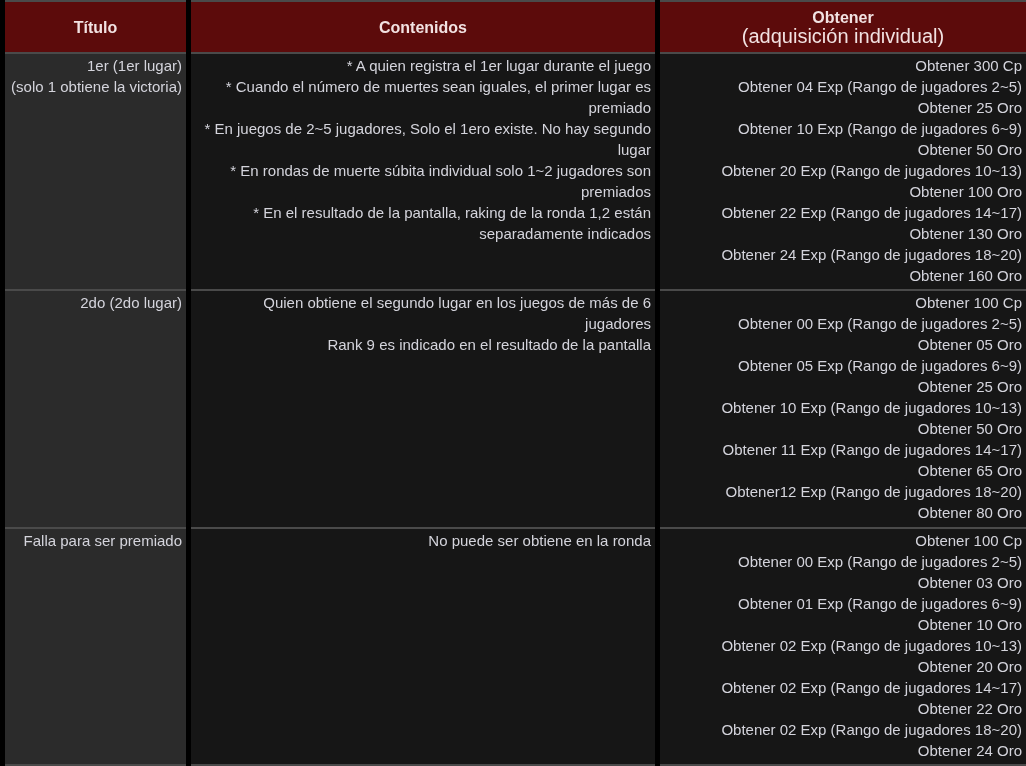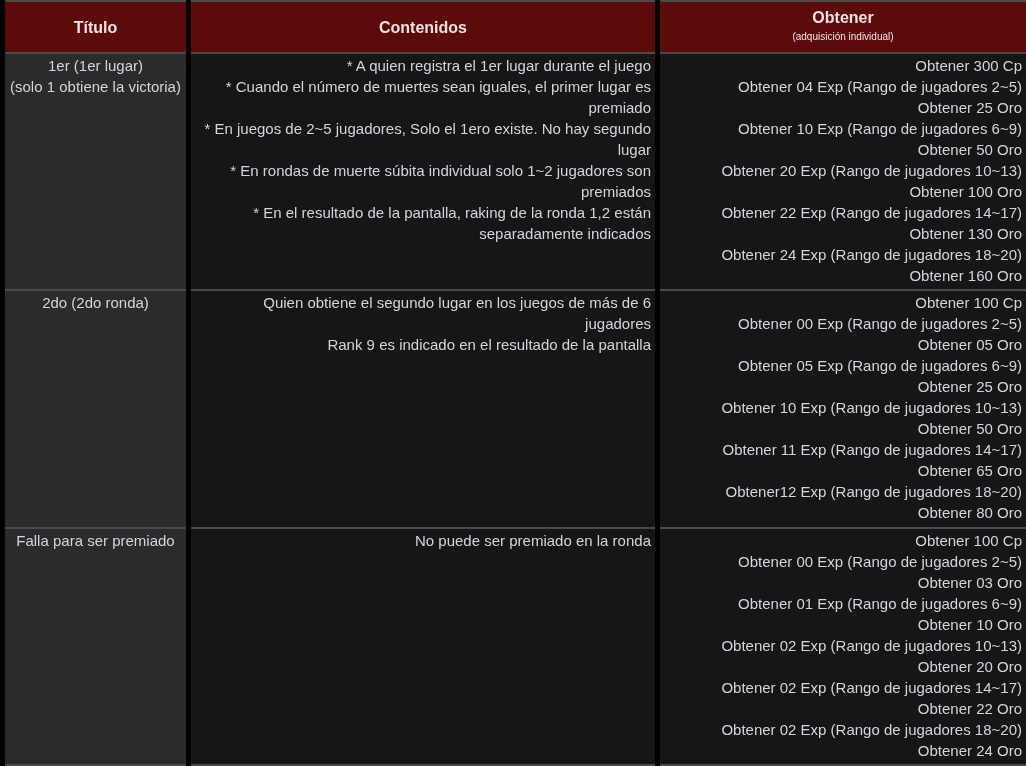--- a/index.html
+++ b/index.html
@@ -36,34 +36,34 @@
     font-size:16px;
     line-height:19px;
     font-weight:bold;
     text-align:center;
     padding:6px 2px;
     vertical-align:middle;
   }
   .reward-table th .sub{
     display:block;
     font-weight:normal;
-    font-size:10px;
+    font-size:20px;
     text-align:center;
   }
   .reward-table td{
     color:var(--body-text);
     font-size:15px;
     line-height:21px;
     padding:1px 4px 2px 4px;
     white-space:pre-line;
     overflow:hidden;
   }
   td.cell-title{
     background:var(--title-cell-bg);
-    text-align:center;
+    text-align:right;
   }
   td.cell-contents,td.cell-rewards{
     background:var(--content-cell-bg);
     text-align:right;
   }
   col.c-title{width:186px;}
   col.c-contents{width:469px;}
   col.c-rewards{width:371px;}
 </style>
 </head>
@@ -100,38 +100,38 @@
 Obtener 10 Exp (Rango de jugadores 6~9)
 Obtener 50 Oro
 Obtener 20 Exp (Rango de jugadores 10~13)
 Obtener 100 Oro
 Obtener 22 Exp (Rango de jugadores 14~17)
 Obtener 130 Oro
 Obtener 24 Exp (Rango de jugadores 18~20)
 Obtener 160 Oro</td>
     </tr>
     <tr>
-      <td class="cell-title">2do (2do ronda)</td>
+      <td class="cell-title">2do (2do lugar)</td>
       <td class="cell-contents">Quien obtiene el segundo lugar en los juegos de más de 6 jugadores
 Rank 9 es indicado en el resultado de la pantalla</td>
       <td class="cell-rewards">Obtener 100 Cp
 Obtener 00 Exp (Rango de jugadores 2~5)
 Obtener 05 Oro
 Obtener 05 Exp (Rango de jugadores 6~9)
 Obtener 25 Oro
 Obtener 10 Exp (Rango de jugadores 10~13)
 Obtener 50 Oro
 Obtener 11 Exp (Rango de jugadores 14~17)
 Obtener 65 Oro
 Obtener12 Exp (Rango de jugadores 18~20)
 Obtener 80 Oro</td>
     </tr>
     <tr>
       <td class="cell-title">Falla para ser premiado</td>
-      <td class="cell-contents">No puede ser premiado en la ronda</td>
+      <td class="cell-contents">No puede ser obtiene en la ronda</td>
       <td class="cell-rewards">Obtener 100 Cp
 Obtener 00 Exp (Rango de jugadores 2~5)
 Obtener 03 Oro
 Obtener 01 Exp (Rango de jugadores 6~9)
 Obtener 10 Oro
 Obtener 02 Exp (Rango de jugadores 10~13)
 Obtener 20 Oro
 Obtener 02 Exp (Rango de jugadores 14~17)
 Obtener 22 Oro
 Obtener 02 Exp (Rango de jugadores 18~20)

